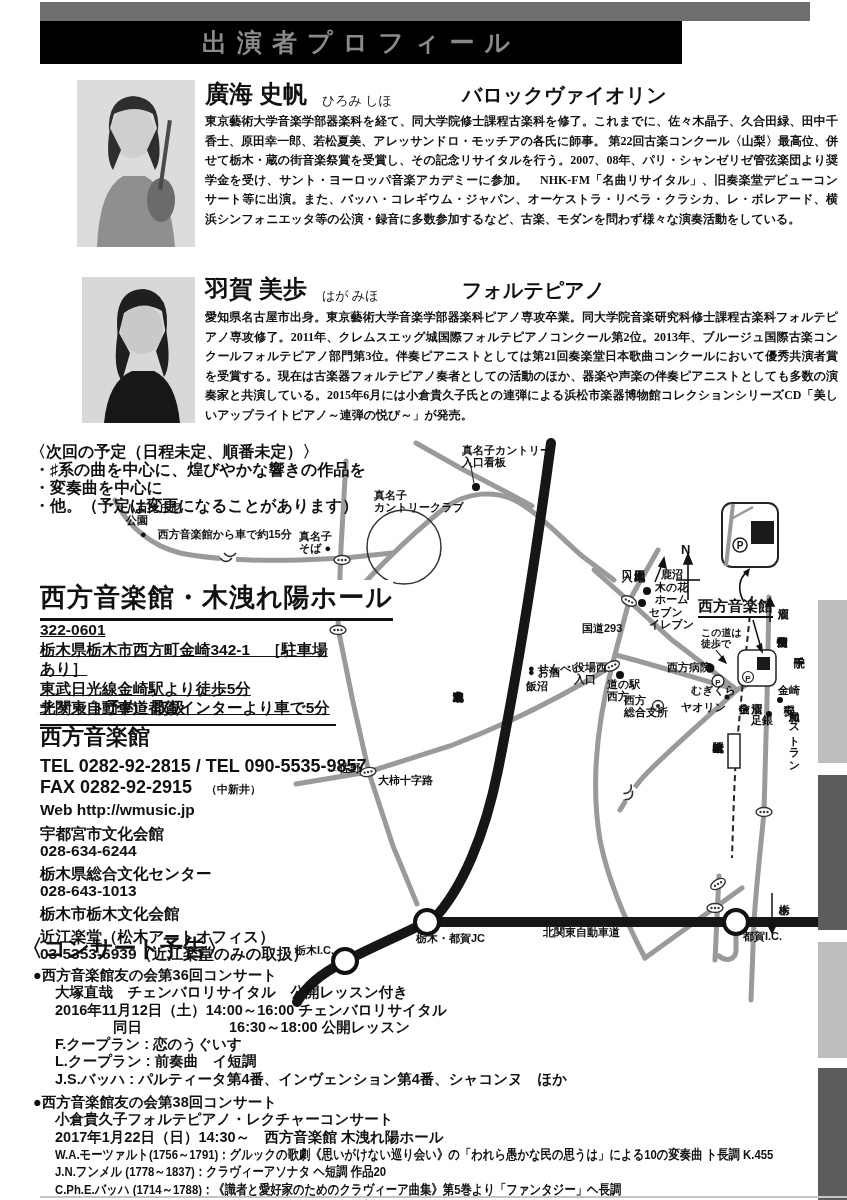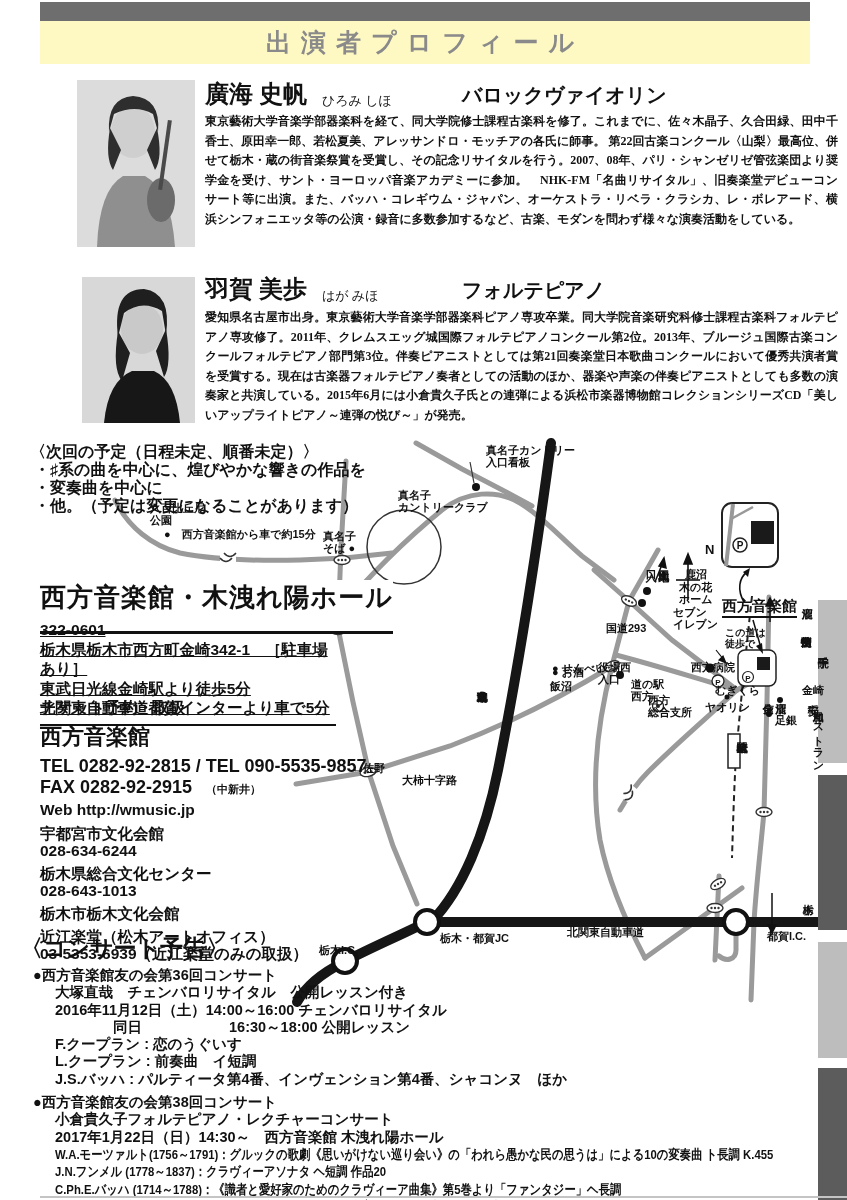--- a/index.html
+++ b/index.html
@@ -1,53 +1,53 @@
 <!DOCTYPE html>
 <html><head>
 <meta charset="utf-8">
 <style>
   html,body{margin:0;padding:0;background:#fff;}
   .page{position:relative;width:847px;height:1200px;background:#fff;overflow:hidden;
         font-family:"Liberation Sans",sans-serif;color:#111;}
   
   .hdr-bar{position:absolute;left:40px;top:2px;width:770px;height:19px;background:#6e6e6e;z-index:3;}
-  .hdr-band{position:absolute;left:40px;top:21px;width:770px;height:43px;background:#fef9c3;z-index:3;
+  .hdr-band{position:absolute;left:40px;top:21px;width:642px;height:43px;background:#000000;z-index:3;
             display:flex;align-items:center;justify-content:center;}
   .hdr-title{font-size:25px;font-weight:bold;color:#8a8a8a;letter-spacing:10px;}
   
   .photo{position:absolute;overflow:hidden;background:linear-gradient(#ececec,#bfbfbf);z-index:3;}
   .p-name{position:absolute;font-family:"Liberation Serif",serif;font-weight:bold;font-size:24px;z-index:3;}
   .p-kana{position:absolute;font-family:"Liberation Serif",serif;font-size:13px;z-index:3;}
   .p-inst{position:absolute;font-family:"Liberation Serif",serif;font-weight:bold;font-size:20px;z-index:3;}
   .p-bio{position:absolute;left:205px;width:633px;font-family:"Liberation Serif",serif;font-size:12px;
          line-height:19.5px;text-align:justify;z-index:3;font-weight:600;}
   
   .nextplan{position:absolute;left:30px;top:443px;font-size:16px;font-weight:bold;line-height:18px;z-index:3;}
   .nextplan .itm{margin-left:4px;}
   
   .venue-h{position:absolute;left:40px;top:580px;font-size:26px;font-weight:bold;letter-spacing:1px;
-           border-bottom:3px solid #111;padding-bottom:16px;z-index:3;background:#fff;}
+           border-bottom:3px solid #111;padding-bottom:3px;z-index:3;background:#fff;}
   .addr{position:absolute;left:40px;top:620px;width:296px;font-size:15.5px;font-weight:bold;line-height:19.5px;
         border-bottom:2px solid #111;padding-bottom:6px;z-index:3;text-decoration:underline;}
   .tickets{position:absolute;left:40px;top:698px;z-index:3;font-weight:bold;}
   .tk-h{font-size:16px;}
   .tk-main{font-size:22px;margin-top:3px;}
   .tk-tel{font-size:18px;margin-top:4px;}
   .tk-fax{font-size:18px;}
   .tk-fax .note{font-size:11px;font-weight:bold;margin-left:14px;}
   .tk-web{font-size:15.5px;margin-top:3px;}
   .outlet{margin-top:6px;font-size:15.5px;line-height:17px;}
   
   .ann-h{position:absolute;left:20px;top:933px;font-size:23px;font-weight:bold;z-index:3;}
   .ann{position:absolute;left:33px;top:961px;width:814px;font-size:14.5px;font-weight:bold;line-height:17.3px;z-index:3;}
   .ann .c-title{margin-top:6px;}
   .ann .c-line{margin-left:22px;}
   .cond{display:inline-block;transform:scaleX(0.84);transform-origin:0 50%;white-space:nowrap;font-size:13.5px;}
   
-  #map-labels{position:absolute;inset:0;z-index:2;margin-left:24px;}
+  #map-labels{position:absolute;inset:0;z-index:2;}
   .ml{position:absolute;font-size:11px;font-weight:bold;line-height:1.12;white-space:pre-line;color:#111;}
   .ml.v{writing-mode:vertical-rl;}
   .ml.hall{font-size:15px;border-bottom:2px solid #111;padding-bottom:1px;white-space:nowrap;}
   .svg-map{position:absolute;left:0;top:0;z-index:1;}
   
   .tab{position:absolute;left:818px;width:29px;z-index:1;}
   .bottom-rule{position:absolute;left:40px;top:1196px;width:807px;height:2px;background:#c4c4c4;z-index:3;}
 </style>
 </head>
 <body>

